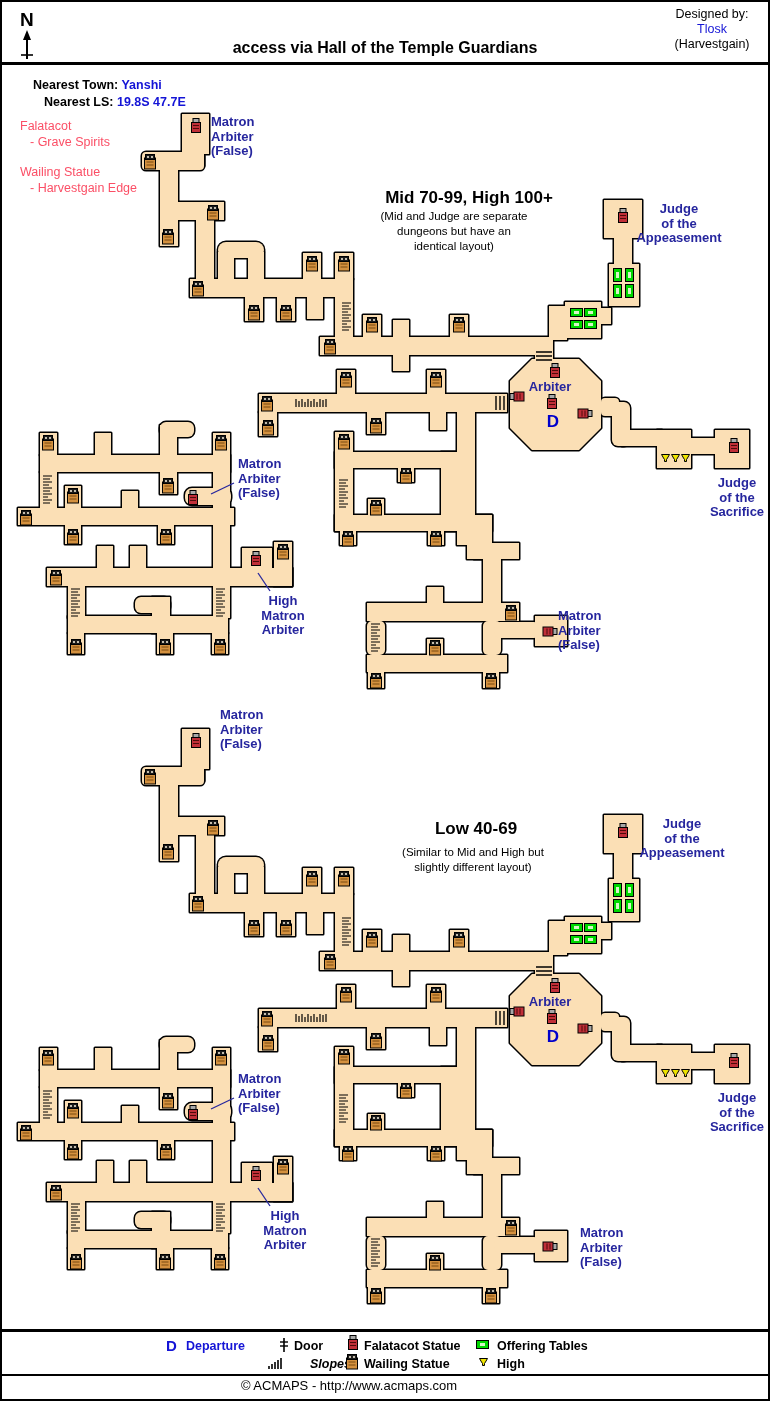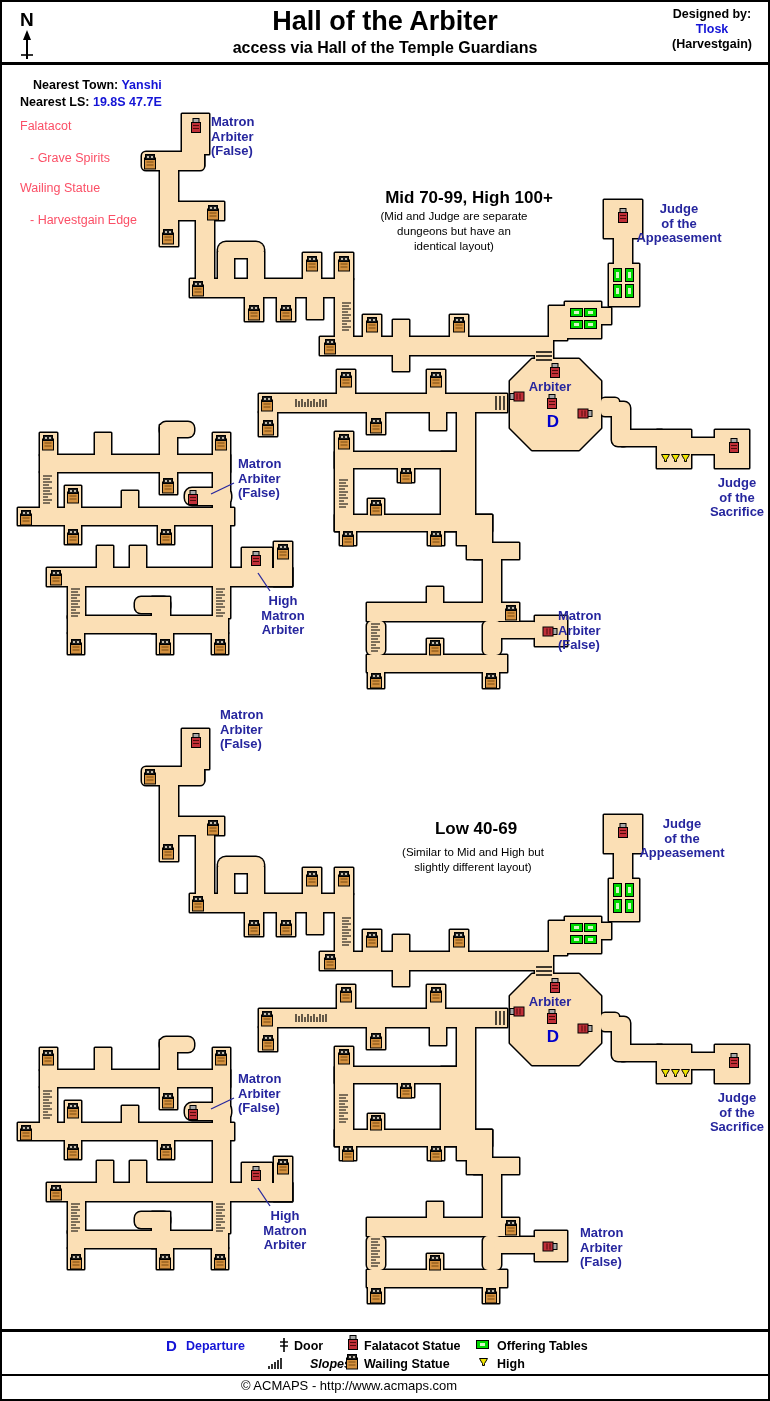--- a/index.html
+++ b/index.html
@@ -2,28 +2,28 @@
 <html><head>
 <meta charset="utf-8">
 <style>
   html,body{margin:0;padding:0;background:#888;}
   #page{position:relative;width:766px;height:1397px;background:#fff;border:2px solid #000;
         font-family:"Liberation Sans",sans-serif;overflow:hidden;}
   
   #header{position:absolute;left:0;top:0;width:766px;height:60px;border-bottom:3px solid #000;background:#fff;}
   #title{position:absolute;left:50%;top:4px;transform:translateX(-50%);font-size:27px;font-weight:bold;color:#000;white-space:nowrap;}
   #subtitle{position:absolute;left:50%;top:37px;transform:translateX(-50%);font-size:16px;font-weight:bold;color:#000;white-space:nowrap;}
-  #designedby{position:absolute;right:6px;top:5px;width:100px;text-align:center;font-size:12.5px;font-weight:bold;line-height:15px;color:#000;}
+  #designedby{position:absolute;right:6px;top:5px;width:100px;text-align:center;font-size:12.5px;font-weight:normal;line-height:15px;color:#000;}
   #designedby .blue{color:#1414D6;}
   #compass{position:absolute;left:8px;top:4px;}
   
   .info{position:absolute;left:18px;font-size:12.5px;font-weight:bold;color:#000;white-space:nowrap;}
   .info .blue{color:#1414D6;}
   #note-red{position:absolute;left:18px;top:116px;font-size:12.5px;font-weight:normal;line-height:16px;color:#FB4F66;}
-  #note-red .sub{padding-left:10px;margin-top:16px;}
+  #note-red .sub{padding-left:10px;}
   #note-red .gap{height:14px;}
   
   #mapsvg{position:absolute;left:0;top:0;width:766px;height:1397px;pointer-events:none;}
   .oPass{fill:#000;stroke:#000;stroke-width:3px;stroke-linejoin:round;}
   .fPass{fill:#FBDFB5;stroke:none;}
   
   .mlabel{position:absolute;color:#26269E;font-size:13px;font-weight:bold;line-height:14.5px;white-space:nowrap;}
   .ctr{text-align:center;transform:translateX(-50%);}
   .mtitle{position:absolute;transform:translateX(-50%);font-size:17px;font-weight:bold;color:#000;white-space:nowrap;}
   .mnote{position:absolute;transform:translateX(-50%);font-size:11.5px;color:#000;line-height:15px;text-align:center;white-space:nowrap;}
@@ -288,34 +288,33 @@
     <use href="#dungeon" y="615"></use>
   </svg>
 
   <div id="header">
     <svg id="compass" width="30" height="56" viewBox="0 0 30 56">
       <text x="10" y="20" font-size="19" font-weight="bold" font-family="Liberation Sans, sans-serif" fill="#000">N</text>
       <line x1="17" y1="28" x2="17" y2="53" stroke="#000" stroke-width="2"></line>
       <polygon points="17,24 13,34 21,34" fill="#000"></polygon>
       <line x1="11" y1="49" x2="23" y2="49" stroke="#000" stroke-width="1.6"></line>
     </svg>
-    <div id="title">Hall of the Arbiter</div>
     <div id="subtitle">access via Hall of the Temple Guardians</div>
     <div id="designedby">
       <div>Designed by:</div>
       <div class="blue">Tlosk</div>
       <div>(Harvestgain)</div>
     </div>
   </div>
 
   <div class="info" style="top:76px;padding-left:13px;">
     <span>Nearest Town:</span>
     <span class="blue">Yanshi</span>
   </div>
-  <div class="info" style="top:93px;">
+  <div class="info" style="top:93px;margin-left:24px;">
     <span>Nearest LS:</span>
     <span class="blue">19.8S 47.7E</span>
   </div>
   <div id="note-red">
     <div>Falatacot</div>
     <div class="sub">- Grave Spirits</div>
     <div class="gap"></div>
     <div>Wailing Statue</div>
     <div class="sub">- Harvestgain Edge</div>
   </div>

